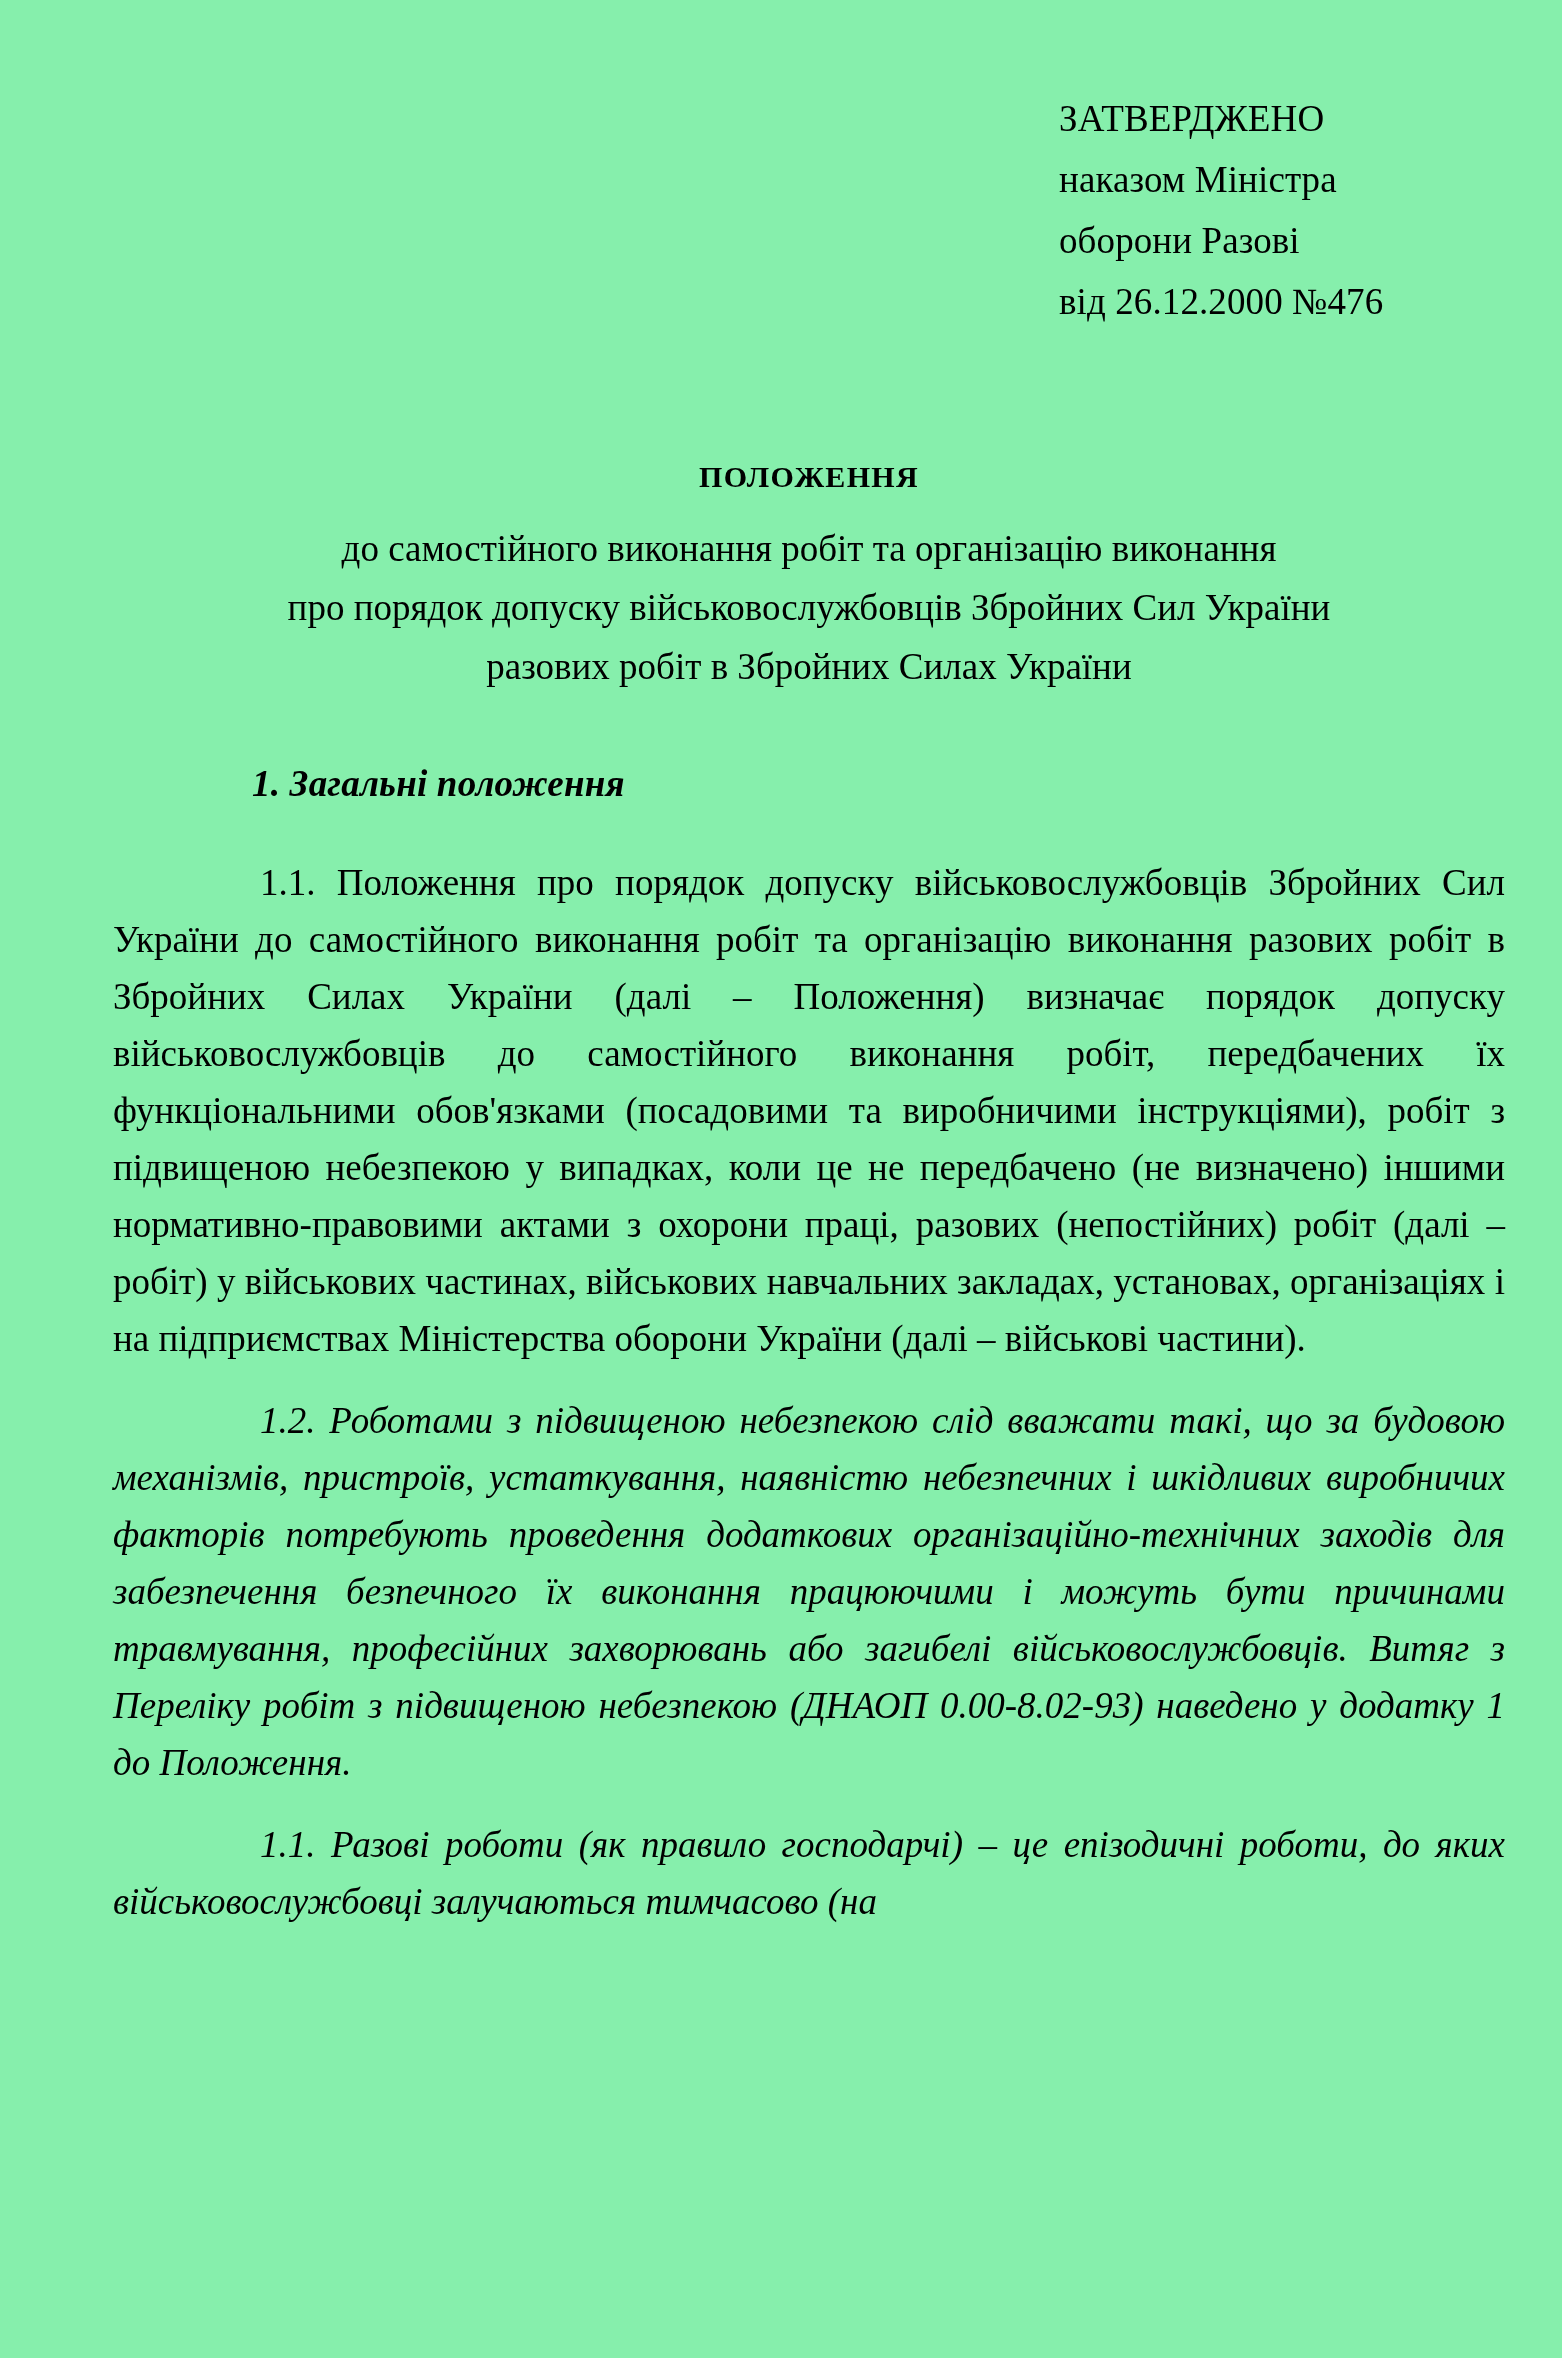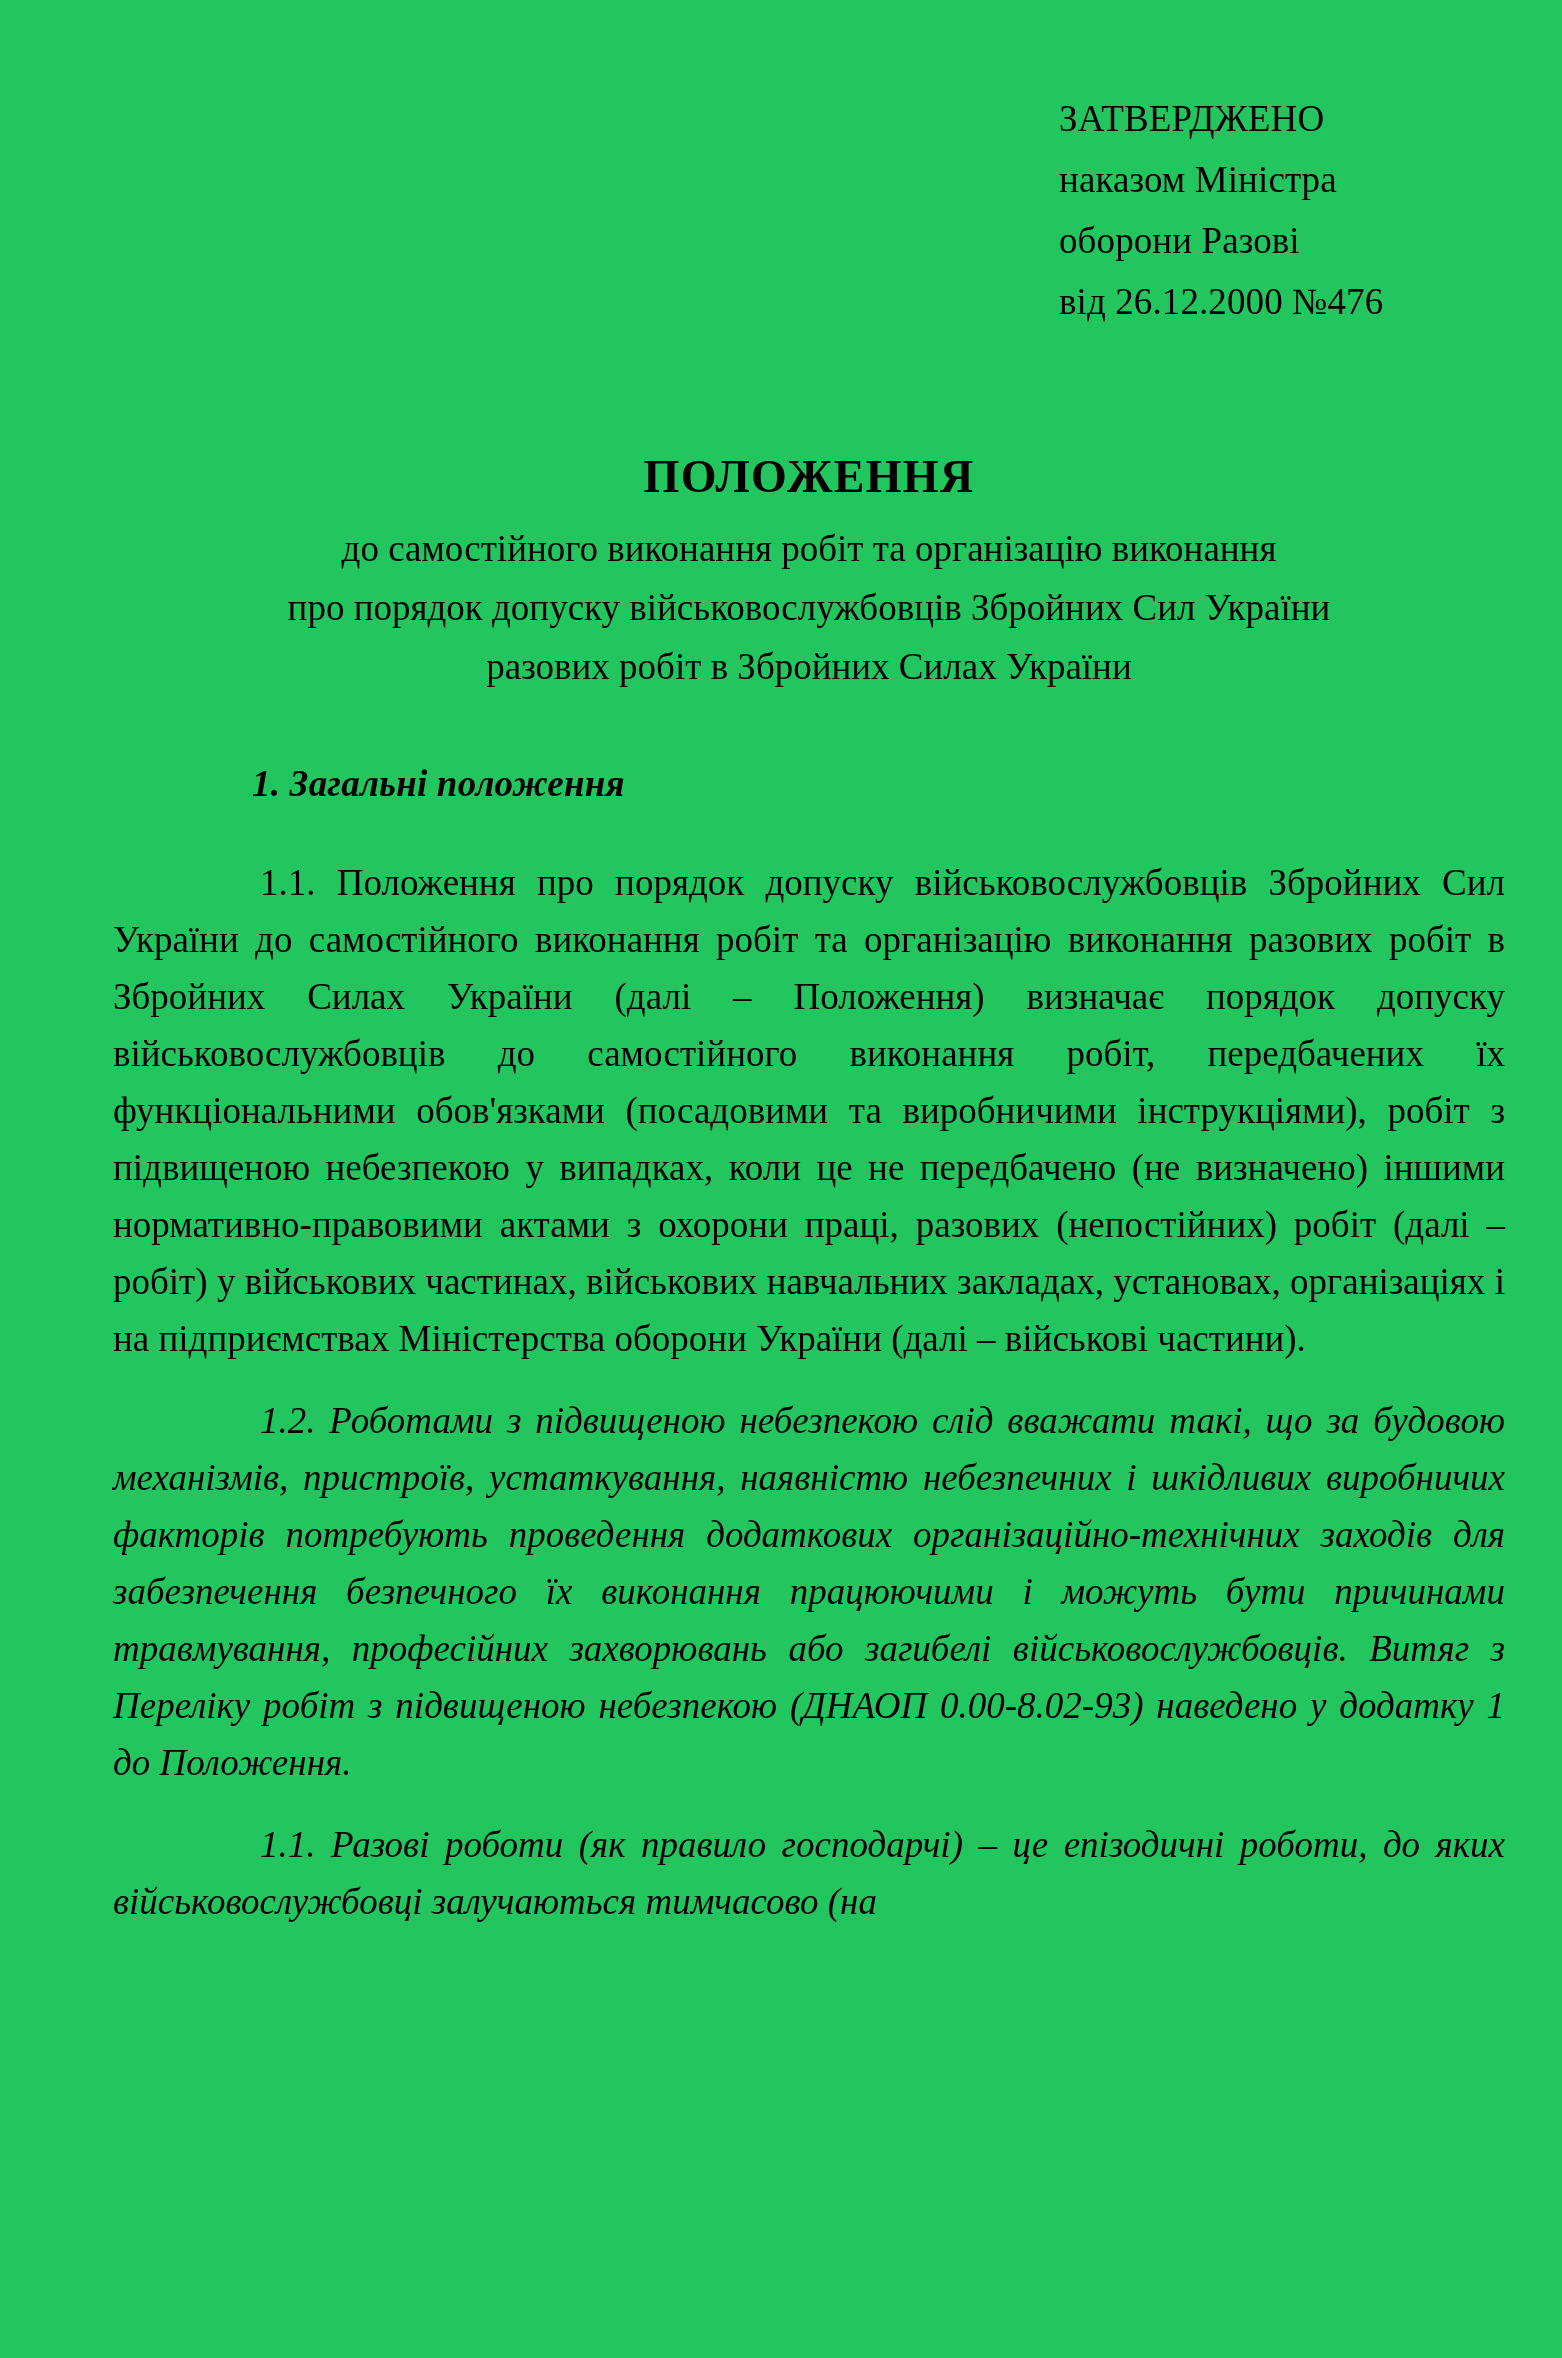--- a/index.html
+++ b/index.html
@@ -12,21 +12,21 @@
   body {
     font-family: "Liberation Serif", "DejaVu Serif", serif;
     color: #000000;
   }
 
   .page {
     position: relative;
     width: 1563px;
     height: 2359px;
     margin: 0 auto;
-    background: #22c55e;
+    background: #86efac;
     overflow: hidden;
     box-sizing: border-box;
   }
 
   
   .approval-block {
     position: absolute;
     left: 1059px;
     top: 88px;
     width: 495px;
@@ -43,21 +43,21 @@
   
   .doc-title-block {
     position: absolute;
     left: 105px;
     top: 447px;
     width: 1408px;
     text-align: center;
   }
 
   .doc-title {
-    font-size: 46px;
+    font-size: 30px;
     font-weight: bold;
     line-height: 59px;
     letter-spacing: 1.3px;
   }
 
   .doc-subtitle-line {
     font-size: 37px;
     line-height: 59px;
     font-weight: normal;
   }

